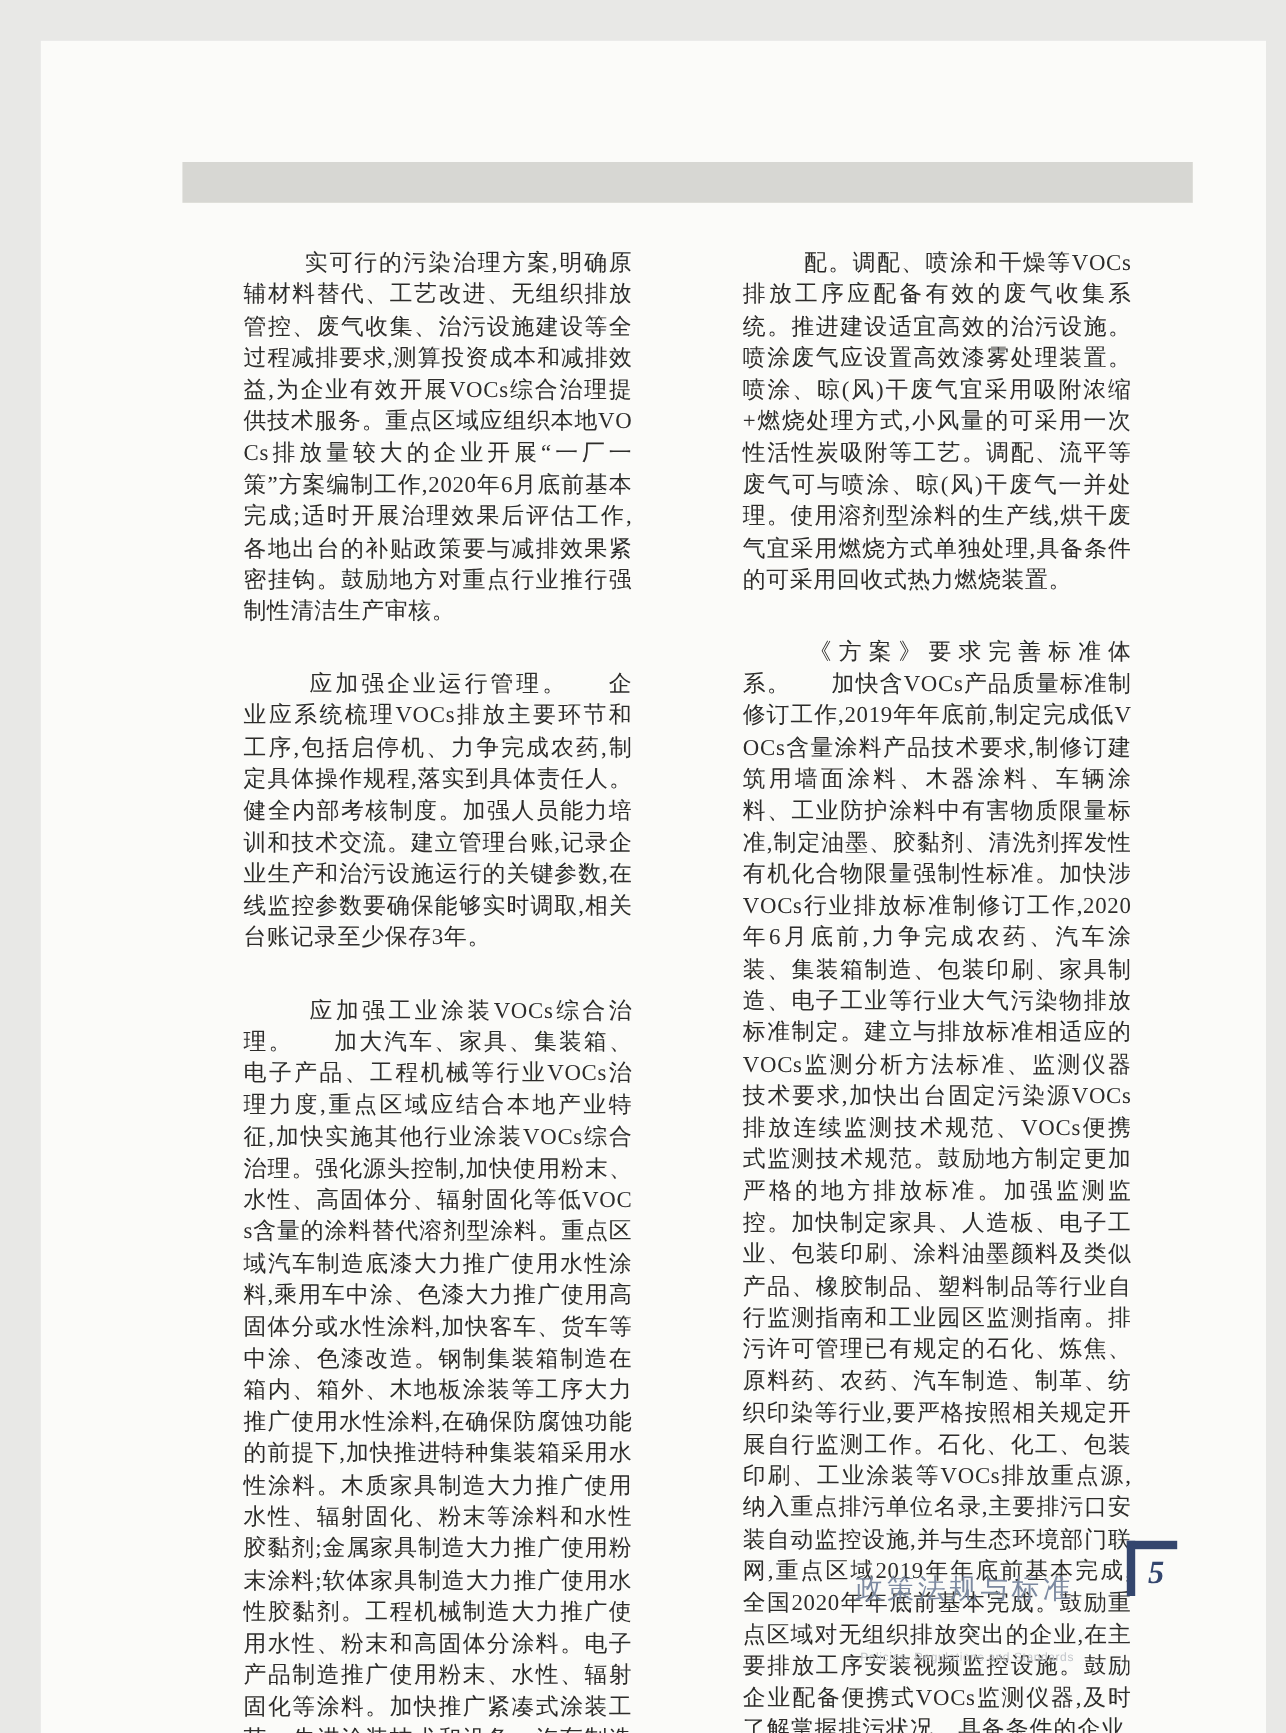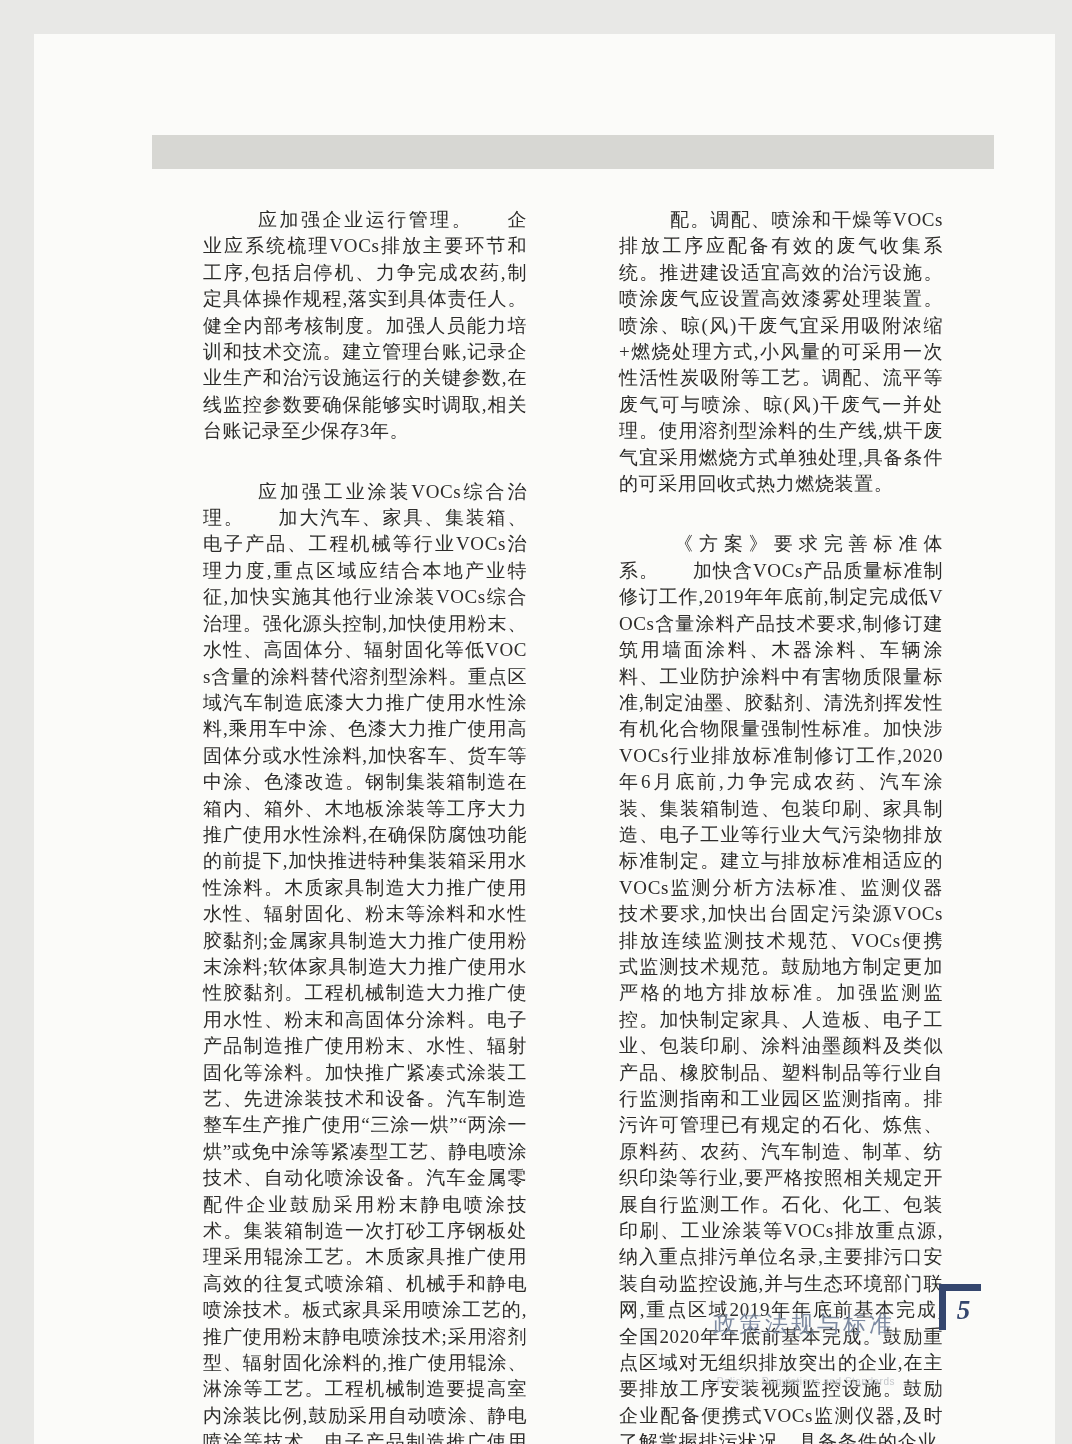--- a/index.html
+++ b/index.html
@@ -98,20 +98,21 @@
 
   <header class="page-header">
     <span>2020年  第01期</span>
   </header>
 
   <div class="header-rule"></div>
 
   <main class="article-body">
 
     <div class="col">
+      <p><b></b><span>实可行的污染治理方案,明确原辅材料替代、工艺改进、无组织排放管控、废气收集、治污设施建设等全过程减排要求,测算投资成本和减排效益,为企业有效开展VOCs综合治理提供技术服务。重点区域应组织本地VOCs排放量较大的企业开展“一厂一策”方案编制工作,2020年6月底前基本完成;适时开展治理效果后评估工作,各地出台的补贴政策要与减排效果紧密挂钩。鼓励地方对重点行业推行强制性清洁生产审核。</span></p>
       <p class="indent"><b>应加强企业运行管理。</b><span>企业应系统梳理VOCs排放主要环节和工序,包括启停机、力争完成农药,制定具体操作规程,落实到具体责任人。健全内部考核制度。加强人员能力培训和技术交流。建立管理台账,记录企业生产和治污设施运行的关键参数,在线监控参数要确保能够实时调取,相关台账记录至少保存3年。</span></p>
       <p class="indent"><b>应加强工业涂装VOCs综合治理。</b><span>加大汽车、家具、集装箱、电子产品、工程机械等行业VOCs治理力度,重点区域应结合本地产业特征,加快实施其他行业涂装VOCs综合治理。强化源头控制,加快使用粉末、水性、高固体分、辐射固化等低VOCs含量的涂料替代溶剂型涂料。重点区域汽车制造底漆大力推广使用水性涂料,乘用车中涂、色漆大力推广使用高固体分或水性涂料,加快客车、货车等中涂、色漆改造。钢制集装箱制造在箱内、箱外、木地板涂装等工序大力推广使用水性涂料,在确保防腐蚀功能的前提下,加快推进特种集装箱采用水性涂料。木质家具制造大力推广使用水性、辐射固化、粉末等涂料和水性胶黏剂;金属家具制造大力推广使用粉末涂料;软体家具制造大力推广使用水性胶黏剂。工程机械制造大力推广使用水性、粉末和高固体分涂料。电子产品制造推广使用粉末、水性、辐射固化等涂料。加快推广紧凑式涂装工艺、先进涂装技术和设备。汽车制造整车生产推广使用“三涂一烘”“两涂一烘”或免中涂等紧凑型工艺、静电喷涂技术、自动化喷涂设备。汽车金属零配件企业鼓励采用粉末静电喷涂技术。集装箱制造一次打砂工序钢板处理采用辊涂工艺。木质家具推广使用高效的往复式喷涂箱、机械手和静电喷涂技术。板式家具采用喷涂工艺的,推广使用粉末静电喷涂技术;采用溶剂型、辐射固化涂料的,推广使用辊涂、淋涂等工艺。工程机械制造要提高室内涂装比例,鼓励采用自动喷涂、静电喷涂等技术。电子产品制造推广使用静电喷涂等技术。有效控制无组织排放。涂料、稀释剂、清洗剂等原辅材料应密闭存储,调配、使用、回收等过程应采用密闭设备或在密闭空间内操作,采用密闭管道或密闭容器等输送。除大型工件外,禁止敞开式喷涂、晾(风)干作业。除工艺限制外,原则上实行集中调</span></p>
     </div>
 
     <div class="col">
       <p><b></b><span>配。调配、喷涂和干燥等VOCs排放工序应配备有效的废气收集系统。推进建设适宜高效的治污设施。喷涂废气应设置高效漆雾处理装置。喷涂、晾(风)干废气宜采用吸附浓缩+燃烧处理方式,小风量的可采用一次性活性炭吸附等工艺。调配、流平等废气可与喷涂、晾(风)干废气一并处理。使用溶剂型涂料的生产线,烘干废气宜采用燃烧方式单独处理,具备条件的可采用回收式热力燃烧装置。</span></p>
       <p class="indent"><b>《方案》要求完善标准体系。</b><span>加快含VOCs产品质量标准制修订工作,2019年年底前,制定完成低VOCs含量涂料产品技术要求,制修订建筑用墙面涂料、木器涂料、车辆涂料、工业防护涂料中有害物质限量标准,制定油墨、胶黏剂、清洗剂挥发性有机化合物限量强制性标准。加快涉VOCs行业排放标准制修订工作,2020年6月底前,力争完成农药、汽车涂装、集装箱制造、包装印刷、家具制造、电子工业等行业大气污染物排放标准制定。建立与排放标准相适应的VOCs监测分析方法标准、监测仪器技术要求,加快出台固定污染源VOCs排放连续监测技术规范、VOCs便携式监测技术规范。鼓励地方制定更加严格的地方排放标准。加强监测监控。加快制定家具、人造板、电子工业、包装印刷、涂料油墨颜料及类似产品、橡胶制品、塑料制品等行业自行监测指南和工业园区监测指南。排污许可管理已有规定的石化、炼焦、原料药、农药、汽车制造、制革、纺织印染等行业,要严格按照相关规定开展自行监测工作。石化、化工、包装印刷、工业涂装等VOCs排放重点源,纳入重点排污单位名录,主要排污口安装自动监控设施,并与生态环境部门联网,重点区域2019年年底前基本完成,全国2020年年底前基本完成。鼓励重点区域对无组织排放突出的企业,在主要排放工序安装视频监控设施。鼓励企业配备便携式VOCs监测仪器,及时了解掌握排污状况。具备条件的企业,应通过分布式控制系统(DCS)等,自动连续记录环保设施运行及相关生产过程主要参数。自动监控、DCS监控等数据至少要保存1年,视频监控数据至少保存3个月。强化监测数据质量控制。企业自行监测应在正常生产工况下开展,对于间歇性排放或排放波动较大的污染源,监测工作应涵盖排放强度大的时段。加强自动监控设施运营维护,数据传输有效率达到90%。企业在正常生产以及限产、停产、检修等非正常工况下,均应保证自动监控设施正常运行并联网传输数据。各地对出现数据缺失、长时间掉线等异常情况,要及时进行核实和调查处理。加强生态环境监测机构监督管理,对严重失信的监测机构和人员,将违法违规信息通过“信用中国”等网站向社会公布。</span></p>
     </div>
 
   </main>

